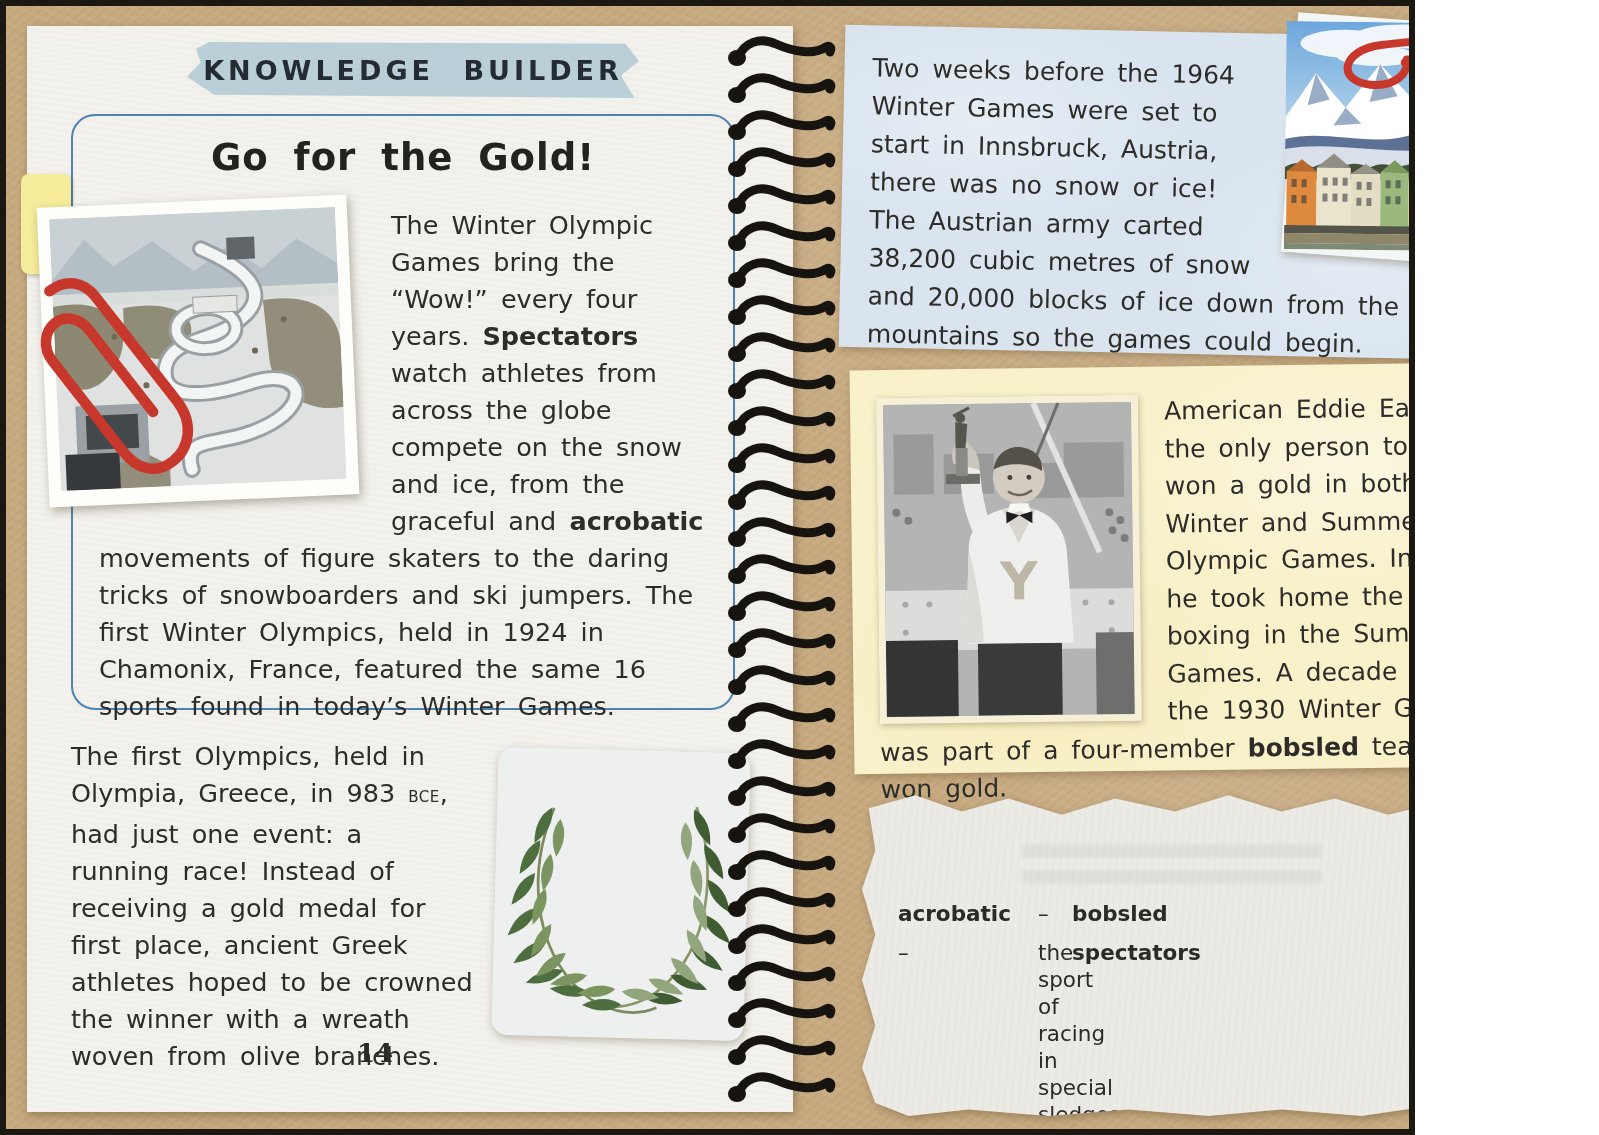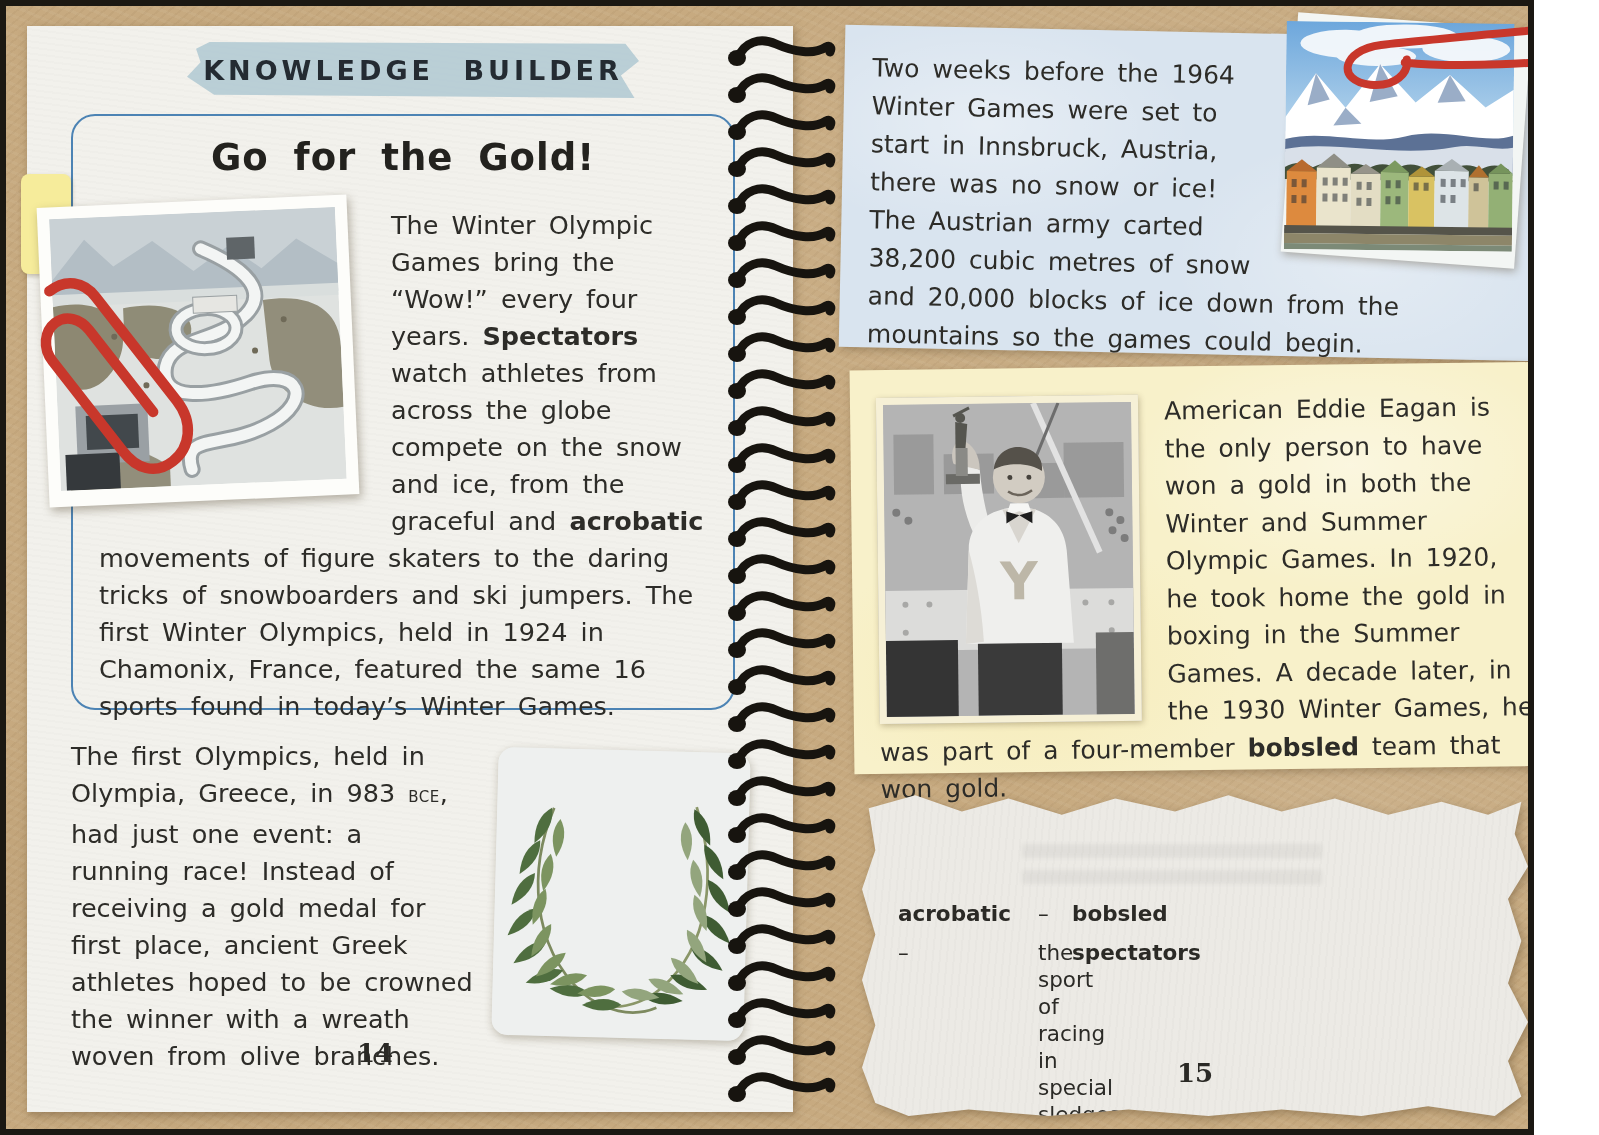--- a/index.html
+++ b/index.html
@@ -1,17 +1,17 @@
 <!DOCTYPE html>
 <html><head>
 <meta charset="utf-8">
 <style>
   html,body{margin:0;padding:0;}
   #stage{
-    position:relative;width:1534px;height:1135px;box-sizing:border-box;
+    position:relative;width:1415px;height:1135px;box-sizing:border-box;
     border:6px solid #1b1812;overflow:hidden;
     font-family:"DejaVu Sans",sans-serif;color:#2d2c28;
     background:
       radial-gradient(900px 500px at 75% 18%, rgba(255,255,255,.10), transparent 60%),
       radial-gradient(700px 420px at 12% 82%, rgba(118,84,40,.12), transparent 60%),
       radial-gradient(520px 320px at 88% 72%, rgba(255,255,255,.09), transparent 60%),
       repeating-linear-gradient(23deg, rgba(255,255,255,.045) 0 3px, transparent 3px 9px),
       repeating-linear-gradient(-40deg, rgba(96,66,28,.05) 0 2px, transparent 2px 7px),
       #c7aa80;
   }
@@ -418,17 +418,16 @@
       <div class="glossary-entries">
         <span class="gterm">acrobatic</span>
         <span>–</span>
         <span class="gterm">bobsled</span>
         <span>–</span>
         <span>the sport of racing in special sledges</span>
         <span class="gterm">spectators</span>
         <span>–</span>
         <span>people who look on or watch</span>
       </div>
-      <div class="pagenum pagenum-right">15</div>
     </div>
   </div>
 
 </div>
 
 </body></html>

